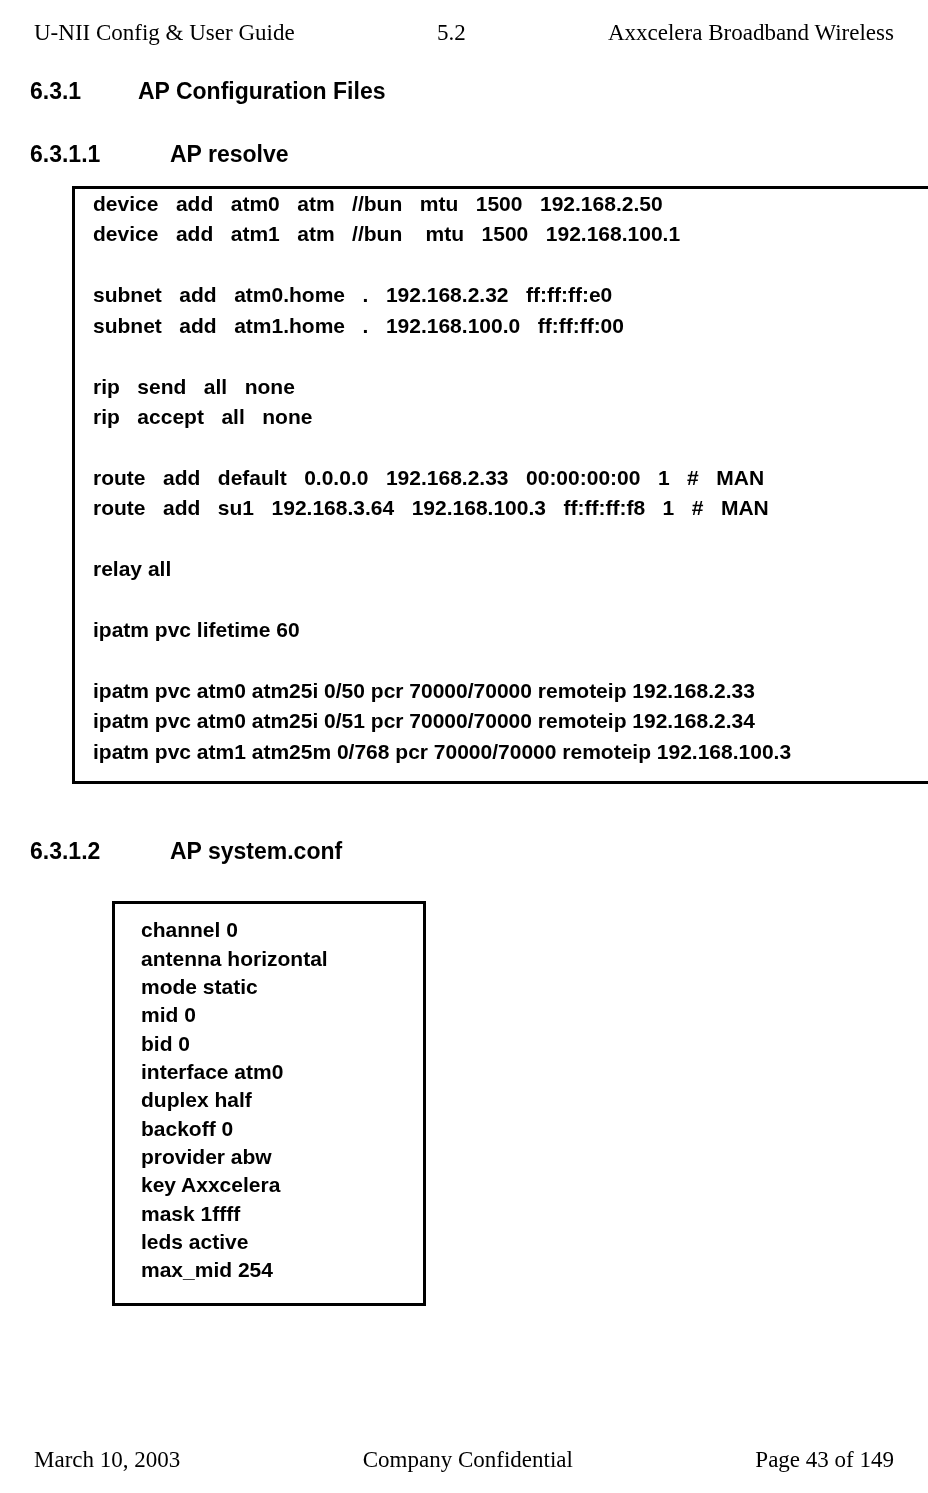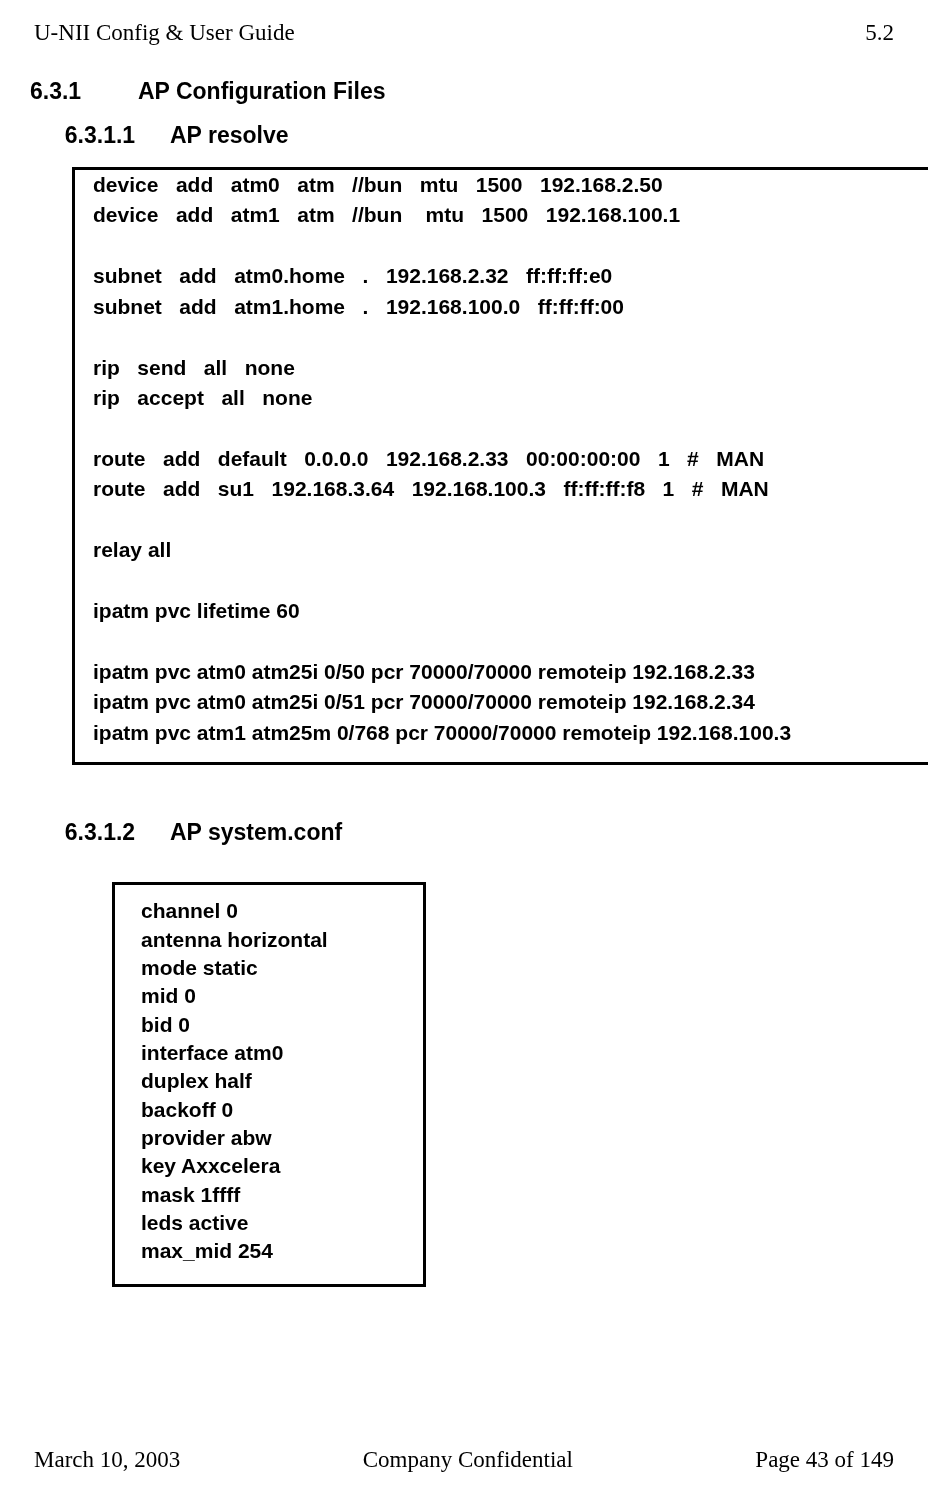--- a/index.html
+++ b/index.html
@@ -23,30 +23,30 @@
       margin-bottom: 32px;
       padding: 0 4px;
     }
     .header-left { text-align: left; }
     .header-center { text-align: left; }
     .header-right { text-align: right; }
     .h631 {
       font-family: Arial, Helvetica, sans-serif;
       font-weight: bold;
       font-size: 23px;
-      margin-bottom: 17px;
+      margin-bottom: 36px;
     }
     .h631 .num { display: inline-block; width: 108px; }
     .h6311, .h6312 {
       font-family: Arial, Helvetica, sans-serif;
       font-weight: bold;
       font-size: 23px;
       margin-bottom: 18px;
     }
-    .h6311 .num, .h6312 .num { display: inline-block; width: 140px; text-align: center; }
+    .h6311 .num, .h6312 .num { display: inline-block; width: 140px; }
     .code-box {
       border: 3.5px solid #000;
       font-family: Arial, Helvetica, sans-serif;
       font-weight: bold;
       font-size: 21px;
       white-space: pre;
       line-height: 1.45;
       padding: 0 14px 14px 18px;
       margin: 8px 0 54px 42px;
       width: 872px;
@@ -68,20 +68,21 @@
       font-size: 23px;
       padding: 0 4px;
     }
   </style>
 </head>
 <body>
 
 <div class="header-row">
   <div class="header-left">U-NII Config &amp; User Guide</div>
   <div class="header-center">5.2</div>
+  <div class="header-right">Axxcelera Broadband Wireless</div>
 </div>
 
 <div class="h631">
   <span class="num">6.3.1</span><span>AP Configuration Files</span>
 </div>
 
 <div class="h6311">
   <span class="num">6.3.1.1</span><span>AP resolve</span>
 </div>
 

